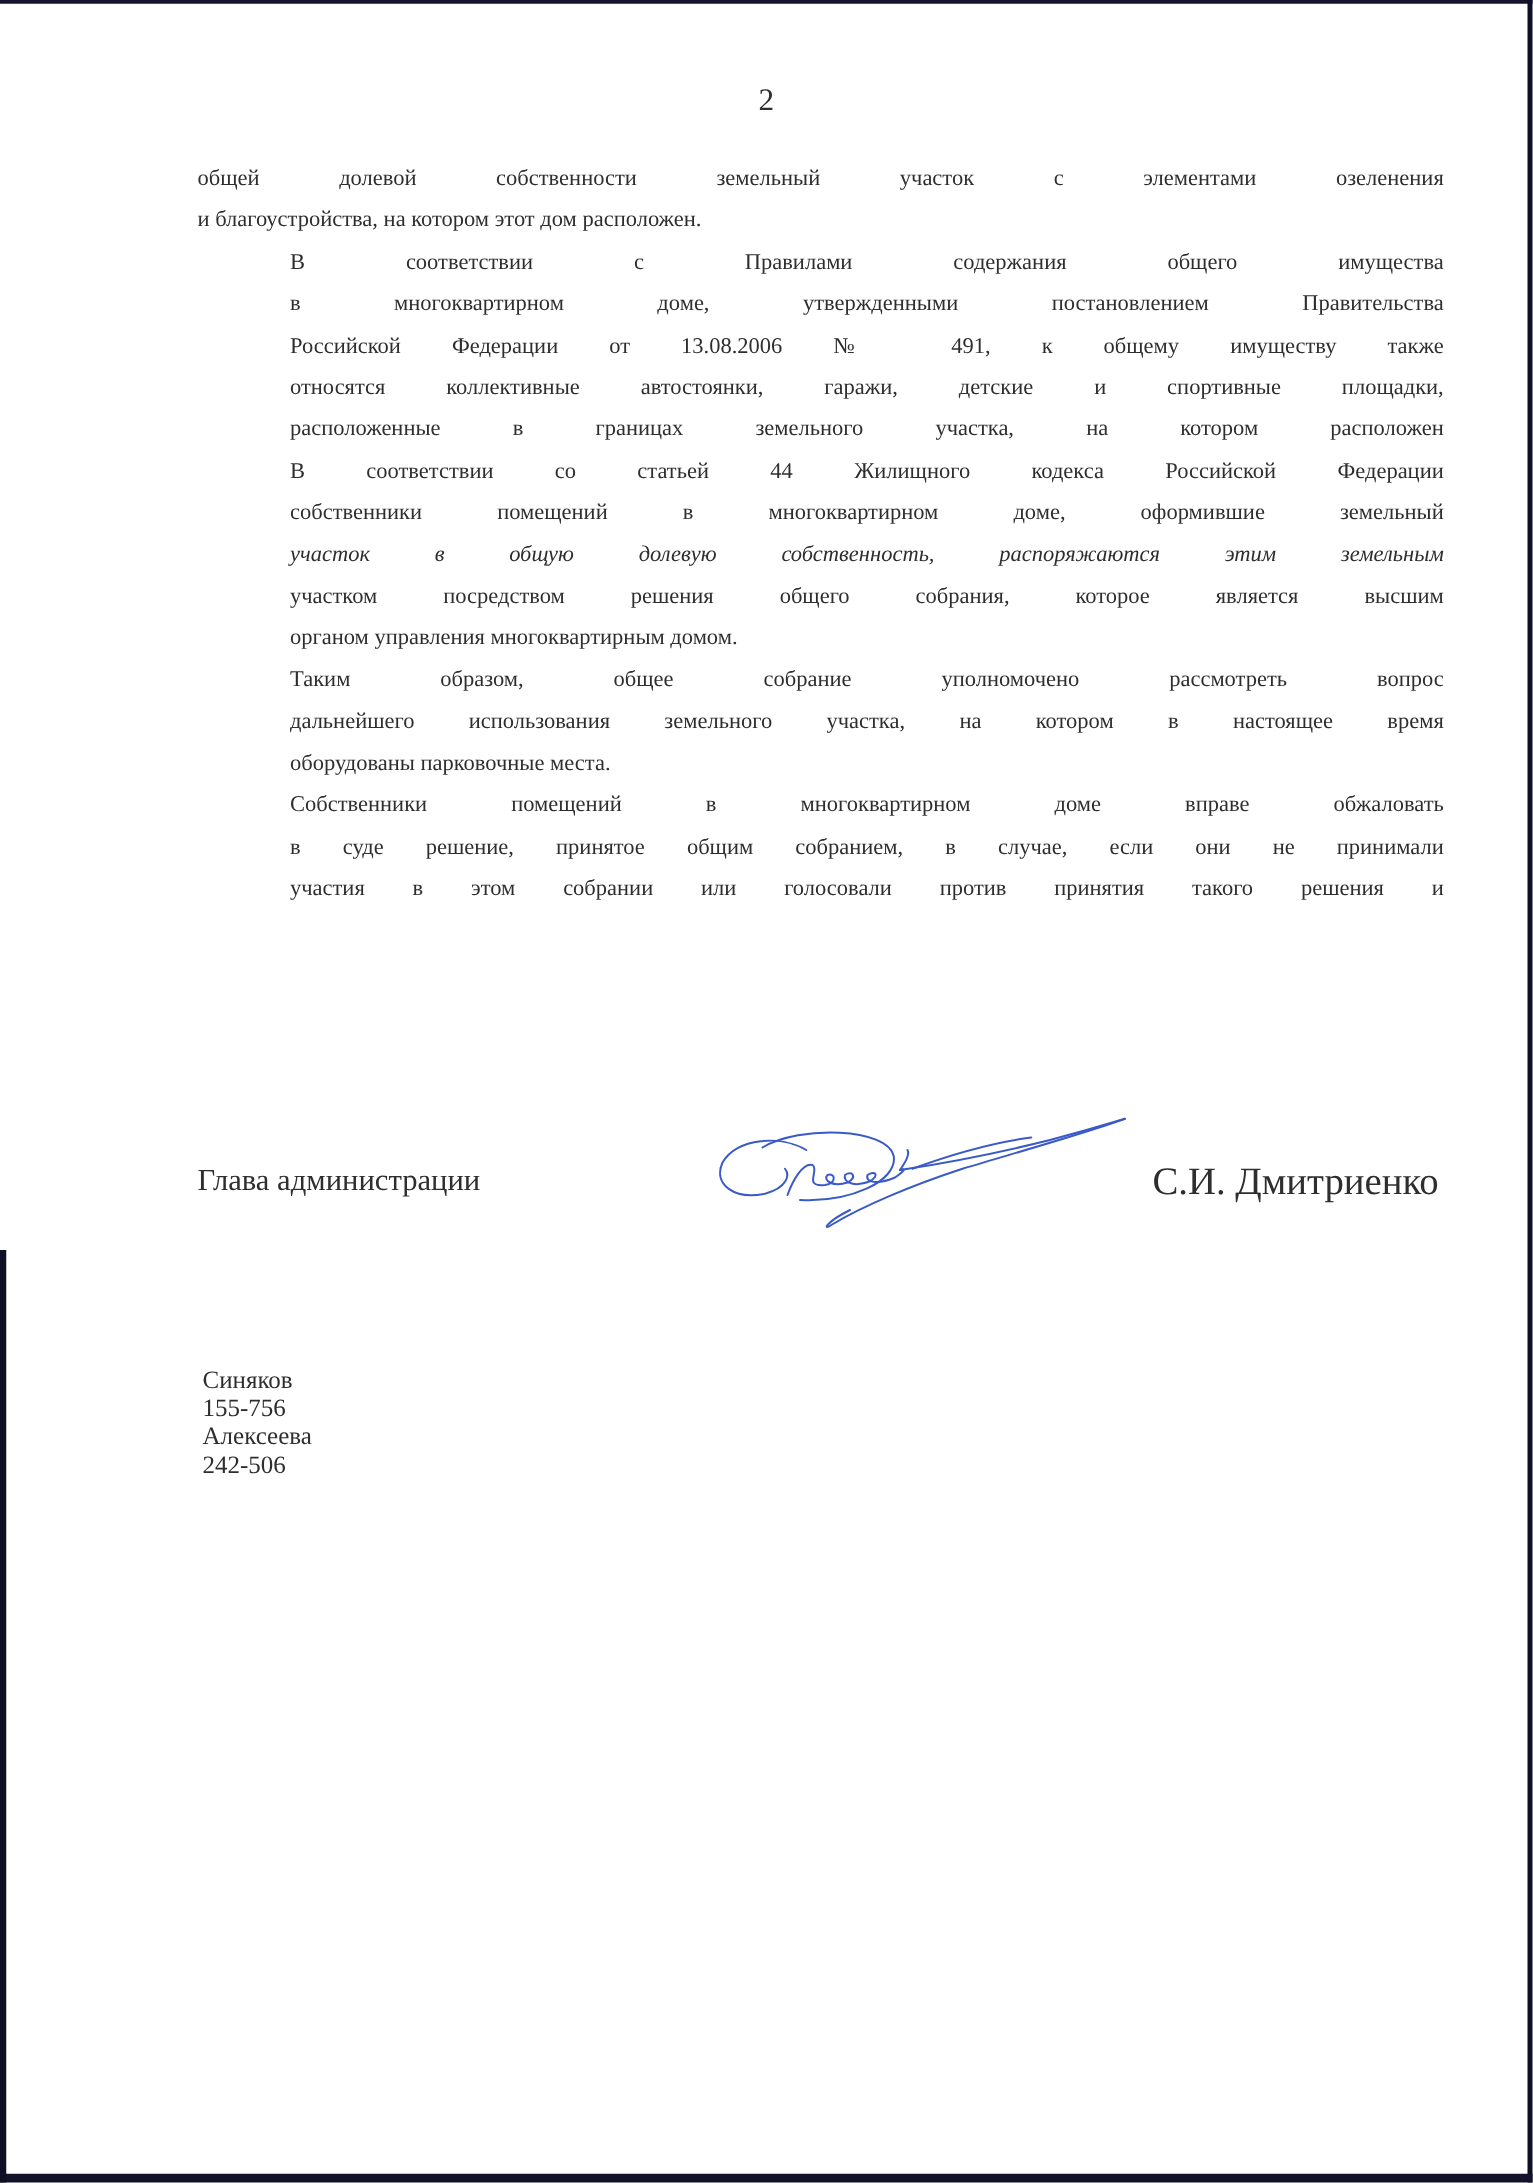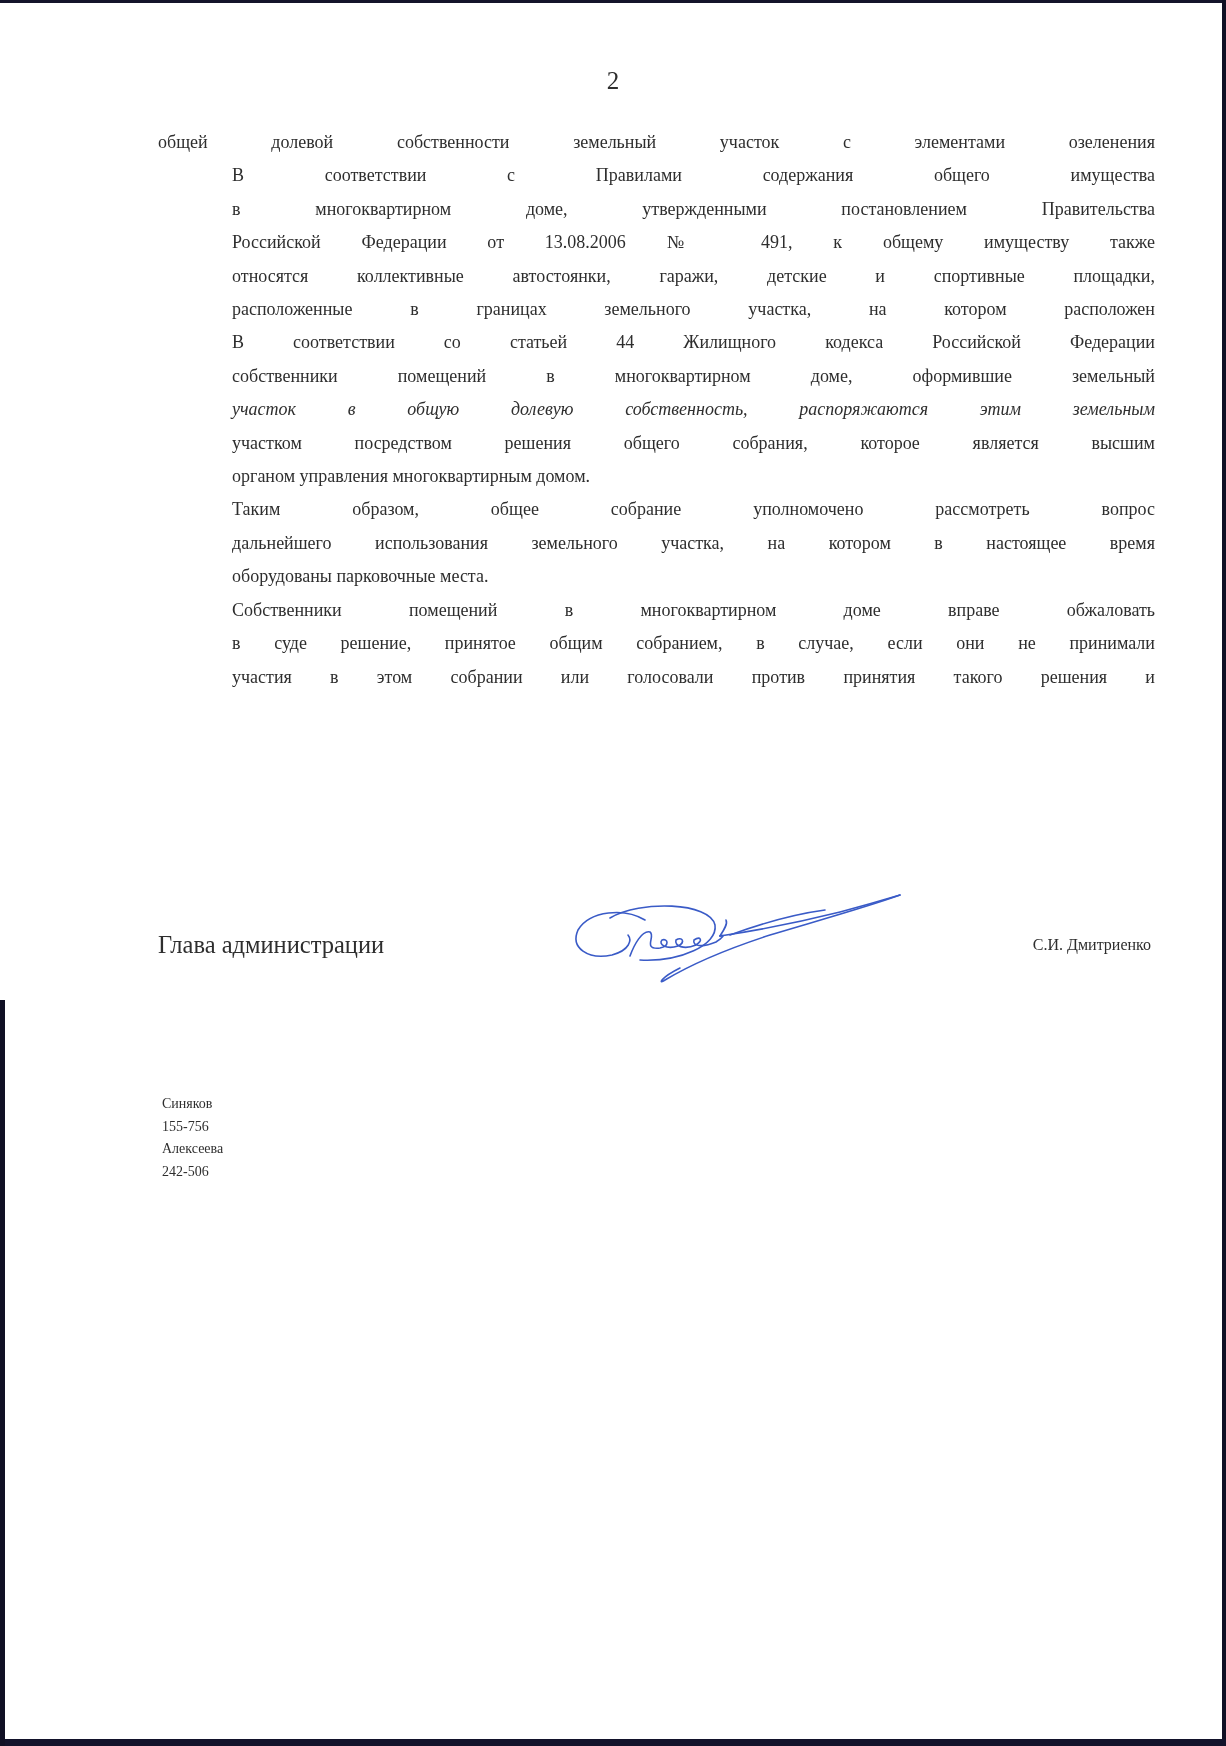--- a/index.html
+++ b/index.html
@@ -23,39 +23,40 @@
     font-size: 18px; line-height: 33.4px;
     text-align: justify;
   }
   .body-text p { margin: 0; text-indent: 0; }
   .body-text p.indent { text-indent: 74px; }
   .body-text .line { display: block; text-align: justify; text-align-last: justify; white-space: nowrap; }
   .body-text .line.last { text-align-last: left; }
 
   .sig-row { position: absolute; left: 158px; top: 928px; width: 997px; height: 40px; }
   .sig-position { position: absolute; left: 0; top: 0; font-size: 24.5px; line-height: 34px; }
-  .sig-name { position: absolute; right: 4px; top: 0; font-size: 16px; line-height: 34px; }
+  .sig-name { position: absolute; right: 4px; top: 0; font-size: 31px; line-height: 34px; }
   .signature { position: absolute; left: 570px; top: 890px; width: 335px; height: 100px; }
 
-  .contacts { position: absolute; left: 162px; top: 1093px; font-size: 14px; line-height: 22.5px; }
+  .contacts { position: absolute; left: 162px; top: 1093px; font-size: 20px; line-height: 22.5px; }
   .contacts div { white-space: nowrap; }
 </style>
 </head>
 <body>
 
 <div class="scan-border-top"></div>
 <div class="scan-border-right"></div>
 <div class="scan-border-bottom"></div>
 <div class="scan-border-left"></div>
 
 <div class="page-number">2</div>
 
 <div class="body-text">
   <p>
     <span class="line" style="white-space: normal;">общей долевой собственности земельный участок с элементами озеленения</span>
+    <span class="line last" style="white-space: normal;">и благоустройства, на котором этот дом расположен.</span>
   </p>
   <p class="indent">
     <span class="line" style="white-space: normal;">В соответствии с Правилами содержания общего имущества</span>
     <span class="line" style="white-space: normal;">в многоквартирном доме, утвержденными постановлением Правительства</span>
     <span class="line" style="white-space: normal;">Российской Федерации от 13.08.2006 № 491, к общему имуществу также</span>
     <span class="line" style="white-space: normal;">относятся коллективные автостоянки, гаражи, детские и спортивные площадки,</span>
     <span class="line" style="white-space: normal;">расположенные в границах земельного участка, на котором расположен</span>
   </p>
   <p class="indent">
     <span class="line" style="white-space: normal;">В соответствии со статьей 44 Жилищного кодекса Российской Федерации</span>

